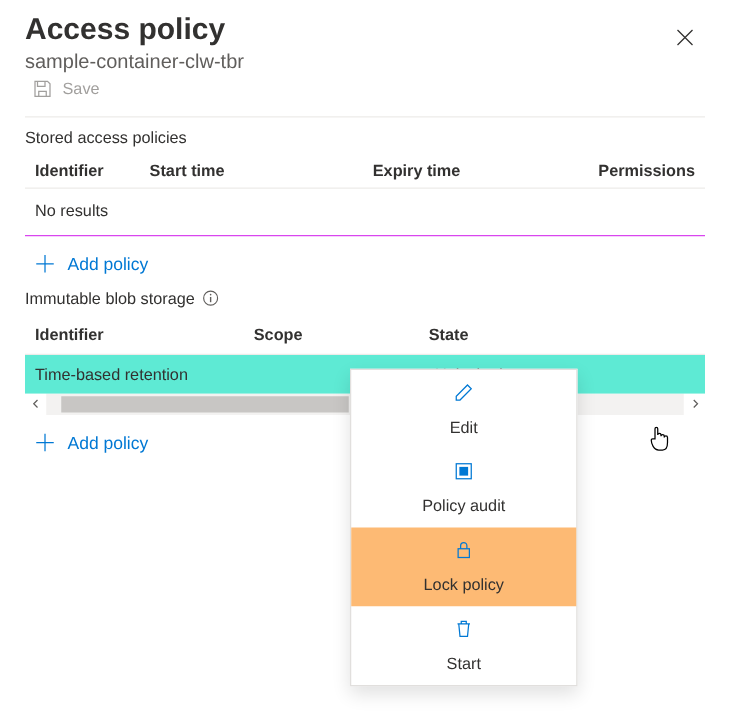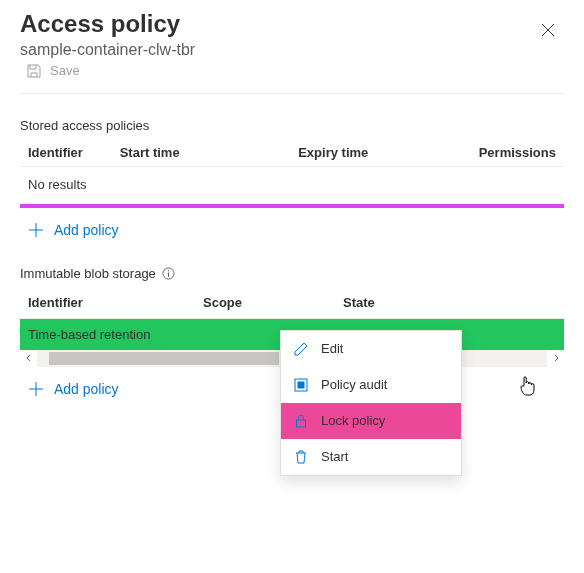--- a/index.html
+++ b/index.html
@@ -14,53 +14,53 @@
   }
   .panel { padding: 10px 20px 0 20px; }
   .header { display: flex; align-items: flex-start; justify-content: space-between; }
   .title-block { }
   .page-title { font-size: 24px; font-weight: 600; color: #323130; margin: 0; line-height: 1.2; }
   .subtitle { font-size: 16px; color: #605e5c; margin-top: 2px; }
   .close-btn { width: 32px; height: 32px; display:flex; align-items:center; justify-content:center; cursor:pointer; color:#323130; margin-top:4px; }
   .toolbar { display:flex; align-items:center; gap:6px; padding-bottom:10px; border-bottom:1px solid #edebe9; }
   .toolbar-btn { display:flex; align-items:center; gap:8px; color:#a19f9d; cursor: default; padding:4px 6px; }
   .toolbar-btn svg { width:16px; height:16px; }
-  .section { margin-top: 24px; }
+  .section { margin-top: 8px; }
   .section-title { font-size: 13px; color:#323130; margin-bottom:6px; display:flex; align-items:center; gap:6px;}
   .info-icon { width:13px; height:13px; color:#605e5c; }
   .grid-head { display:flex; border-bottom:1px solid #edebe9; padding:6px 8px; }
   .grid-head > div { font-weight:600; font-size:13px; color:#323130; }
   .sap .col-id { width: 95px; }
   .sap .col-st { width: 185px; }
   .sap .col-et { width: 187px; }
   .sap .col-pm { flex:1; }
-  .no-results { padding:10px 8px 12px 8px; color:#323130; font-size:13px; border-bottom:4px solid #d946ef; }
+  .no-results { padding:10px 8px 12px 8px; color:#323130; font-size:13px; border-bottom:1px solid #d946ef; }
   .add-link { display:flex; align-items:center; gap:10px; color:#0078d4; cursor:pointer; padding:14px 8px 4px 8px; font-size:14px;}
   .add-link svg { width:16px; height:16px; }
   .ibs-wrap { position:relative; }
   .ibs .col-id { width: 175px; }
   .ibs .col-sc { width: 140px; }
   .ibs .col-ri { width: 145px; }
   .ibs .col-state { flex:1; }
   .ibs-head { display:flex; border-bottom:1px solid #edebe9; padding:8px 8px; }
   .ibs-head > div { font-weight:600; font-size:13px; }
-  .ibs-row { display:flex; padding:8px 8px; background:#22c55e; font-size:13px; }
+  .ibs-row { display:flex; padding:8px 8px; background:#5eead4; font-size:13px; }
   .ibs-row > div { }
   .scrollbar { display:flex; align-items:center; height:17px; margin-top:0; user-select:none;}
   .sb-arrow { width:17px; height:17px; display:flex; align-items:center; justify-content:center; color:#605e5c; font-size:9px; background:#fff;}
   .sb-track { flex:1; background:#f3f2f1; height:17px; position:relative; }
   .sb-thumb { position:absolute; left:12px; top:2px; height:13px; width:230px; background:#c8c6c4; }
   .context-menu {
     position:absolute; left:260px; top:64px; width:182px;
     background:#fff; border:1px solid #e1dfdd;
     box-shadow: 0 6px 14px rgba(0,0,0,.12);
     z-index:10;
   }
-  .menu-item { display:flex; align-items:center; gap:12px; padding:10px 12px; font-size:13px; cursor:pointer; position:relative;}
-  .menu-item.hover { background:#ec4899; }
+  .menu-item { display:flex; align-items:center; gap:12px; padding:10px 12px; font-size:13px; cursor:pointer; position:relative;flex-direction:column;}
+  .menu-item.hover { background:#fdba74; }
   .menu-item svg { width:16px; height:16px; color:#0078d4; flex-shrink:0; }
   .cursor-ptr {
     position:absolute; right:28px; top:110px; width:18px; height:22px; z-index:20;
   }
 </style>
 </head>
 <body>
 
 <div class="panel">
 

